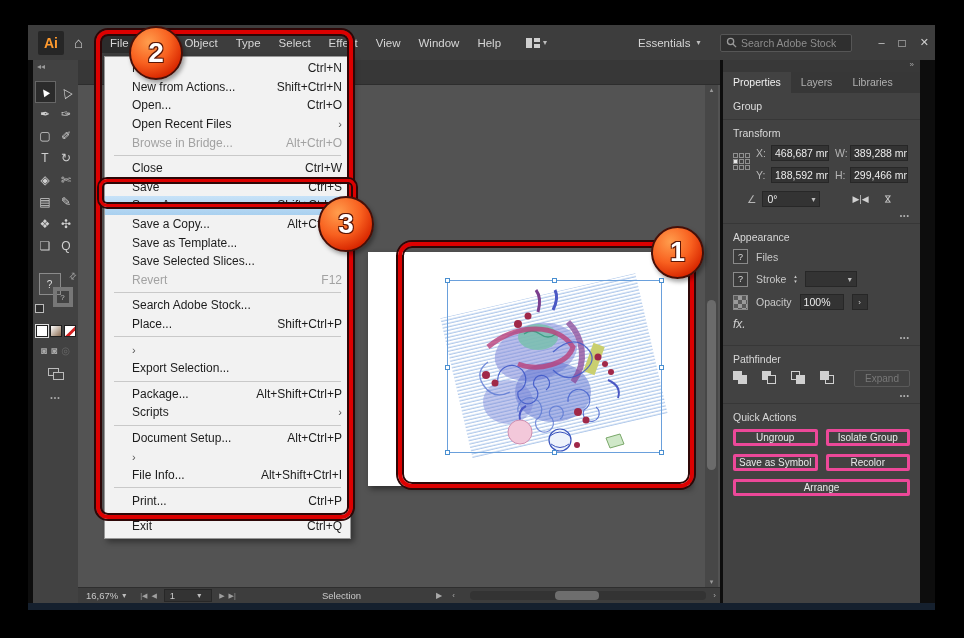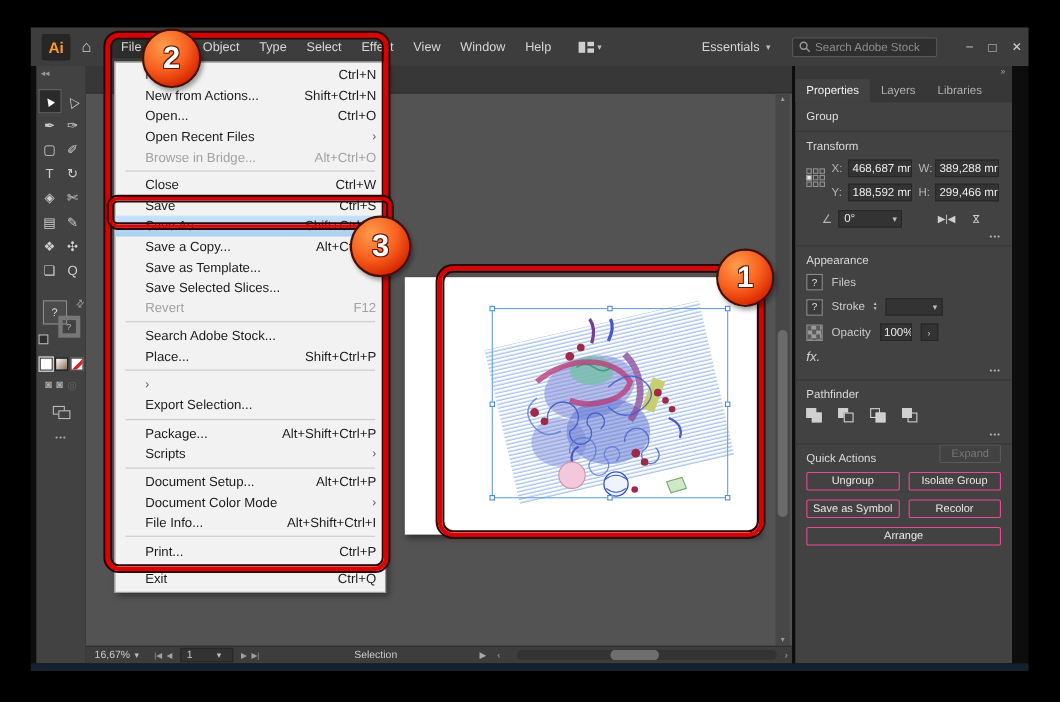--- a/index.html
+++ b/index.html
@@ -112,36 +112,36 @@
   .flipicons { display:flex; gap:14px; margin-left:26px; color:#d0d0d0; font-size:9px; }
   .rot90 { display:inline-block; transform:rotate(90deg); }
   
   .ap-row { display:flex; align-items:center; gap:8px; margin-bottom:7px; }
   .qbox { width:15px; height:15px; border:1px solid #8a8a8a; background:#3a3a3a; color:#ddd;
     font-size:9px; display:flex; align-items:center; justify-content:center; }
   .checker { width:15px; height:15px; border:1px solid #8a8a8a;
     background:repeating-conic-gradient(#9a9a9a 0 25%, #5a5a5a 0 50%) 0 0 / 8px 8px; }
   .uline { text-decoration-style:dotted; }
   .stepper { display:flex; flex-direction:column; font-size:5px; line-height:5px; color:#ccc; }
-  #stroke-dd { width:52px; } #opacity-field { width:29px; }
+  #stroke-dd { width:52px; } #opacity-field { width:44px; }
   .nextbtn { width:16px; height:16px; background:#333; border:1px solid #272727; color:#ccc; font-size:8px;
     display:flex; align-items:center; justify-content:center; }
   #fx { font-style:italic; color:#d0d0d0; font-size:12px; }
   
   #pf-icons { display:flex; gap:13px; align-items:center; }
   .pf { position:relative; width:16px; height:14px; }
   .pf i { position:absolute; width:9px; height:9px; border:1px solid #d0d0d0; }
   .pf i.b { left:0; top:0; } .pf i.f { left:5px; top:4px; }
   .pf i.fill { background:#d0d0d0; }
   .pf i.dark { background:#424242; }
   #expand-btn { position:absolute; right:10px; top:24px; border:1px solid #5a5a5a; color:#787878;
-    padding:2px 10px; border-radius:2px; font-size:10px;margin-top:34px; }
+    padding:2px 10px; border-radius:2px; font-size:10px; }
   
   #qa-grid { display:grid; grid-template-columns:1fr 1fr; gap:8px; }
-  .qa-btn { border:1px solid #ec4899; border-radius:2px; height:17px; display:flex; align-items:center;
+  .qa-btn { border:3px solid #ec4899; border-radius:2px; height:17px; display:flex; align-items:center;
     justify-content:center; color:#e8e8e8; font-size:10px; background:transparent; }
   .qa-btn.wide { grid-column:1 / span 2; }
 
   #window-bottom { position:absolute; left:0; bottom:0; width:100%; height:7px; background:#15202e; }
 
   
   #filemenu { position:absolute; left:104px; top:56px; width:247px; background:#f2f2f2;
     border:1px solid #979797; box-shadow:3px 3px 6px rgba(0,0,0,.4); padding:2px 0; font-size:12px; color:#1c1c1c; }
   .mi { height:18.6px; display:flex; align-items:center; padding:0 8px 0 27px; }
   .mi .lab { flex:1; white-space:nowrap; }
@@ -577,21 +577,20 @@
     <div class="mi">
       <span class="lab">Scripts</span>
       <span class="sub">›</span>
     </div>
     <div class="msep"></div>
     <div class="mi">
       <span class="lab">Document Setup...</span>
       <span class="sc">Alt+Ctrl+P</span>
     </div>
     <div class="mi">
-      <span class="lab">Document Color Mode</span>
       <span class="sub">›</span>
     </div>
     <div class="mi">
       <span class="lab">File Info...</span>
       <span class="sc">Alt+Shift+Ctrl+I</span>
     </div>
     <div class="msep"></div>
     <div class="mi">
       <span class="lab">Print...</span>
       <span class="sc">Ctrl+P</span>

